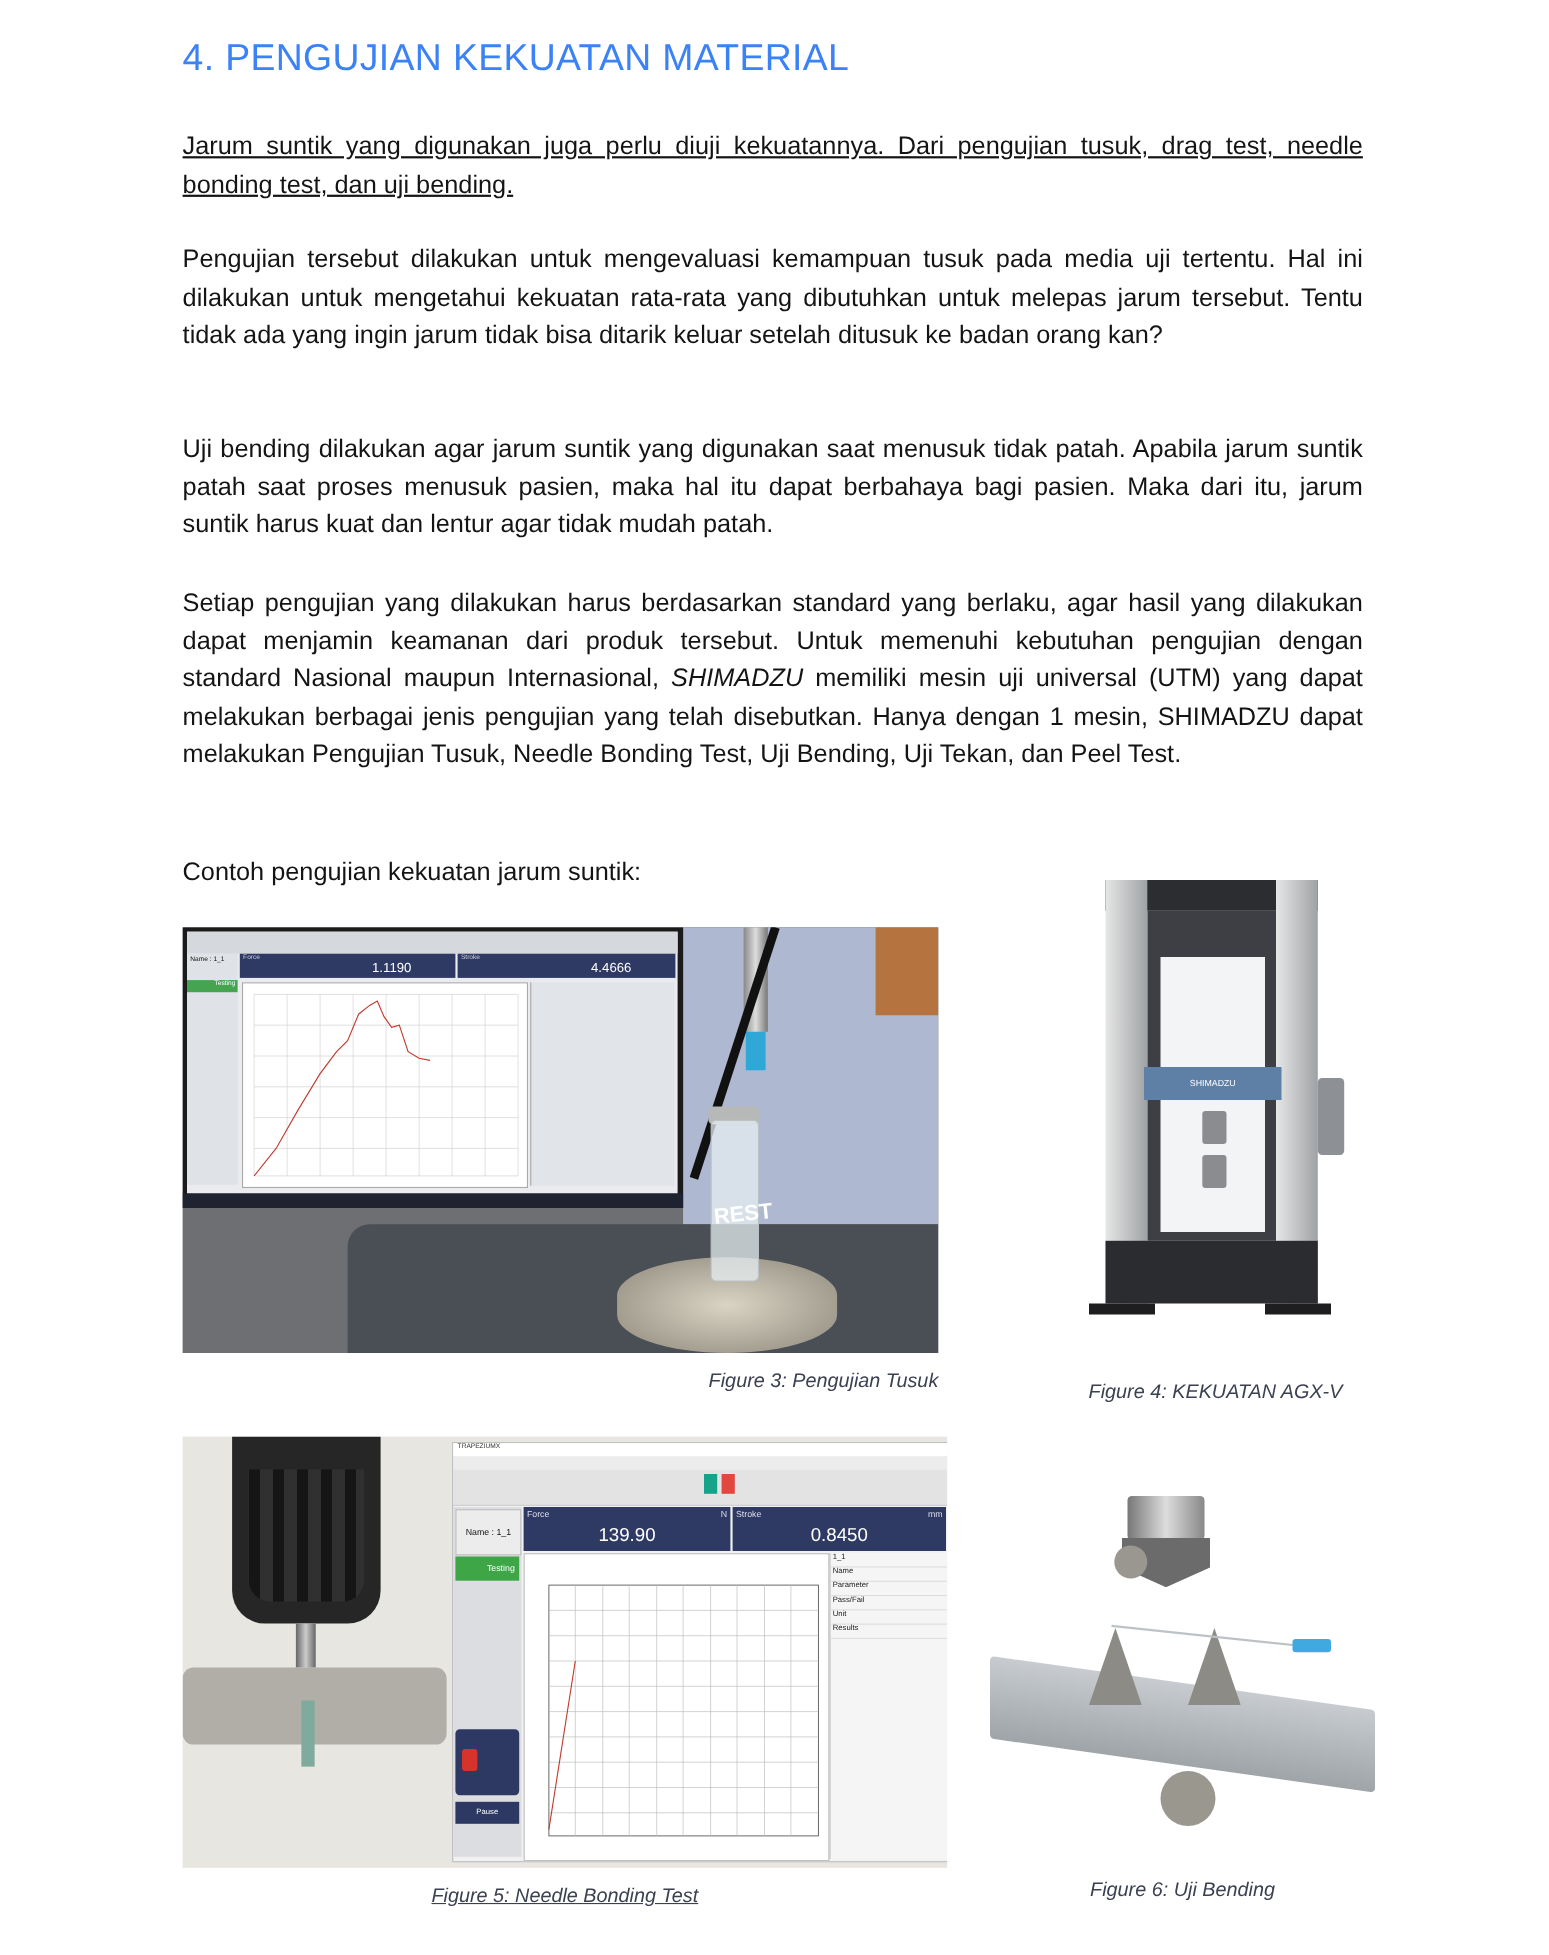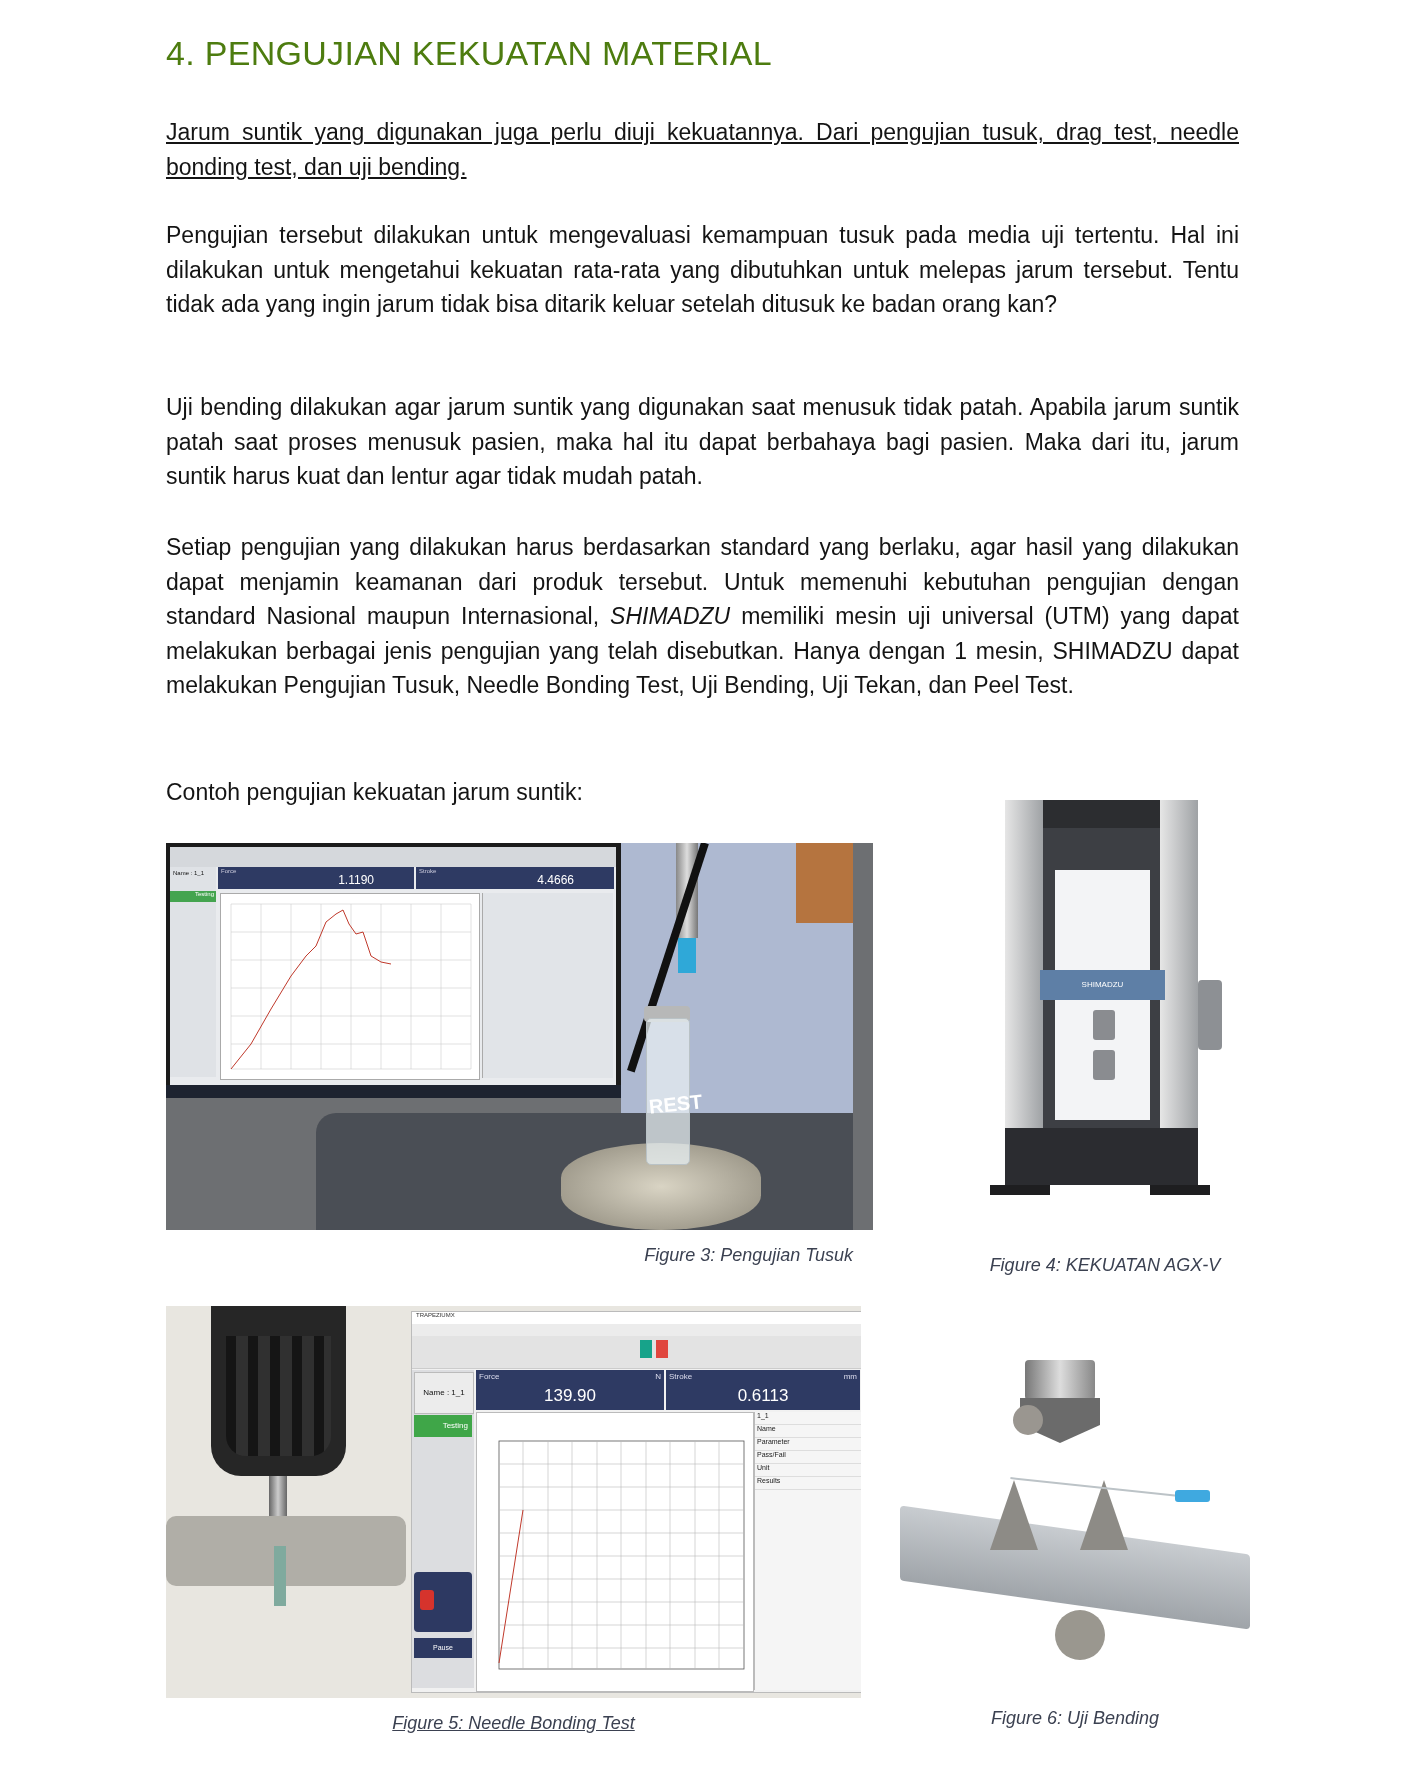--- a/index.html
+++ b/index.html
@@ -1,23 +1,23 @@
 <!DOCTYPE html>
 <html><head>
 <meta charset="utf-8">
 <style>
   html,body{margin:0;padding:0;background:#fff;}
   body{width:1408px;height:1777px;position:relative;overflow:hidden;font-family:"Liberation Sans",sans-serif;color:#111;}
-  .heading{position:absolute;left:166px;top:34px;font-size:34px;color:#4d7c0f;letter-spacing:0.3px;font-family:"Liberation Sans",sans-serif;}
+  .heading{position:absolute;left:166px;top:34px;font-size:34px;color:#3b82f6;letter-spacing:0.3px;font-family:"Liberation Sans",sans-serif;}
   .para{position:absolute;left:166px;width:1073px;font-size:23px;line-height:34.5px;text-align:justify;color:#141414;}
   .para i{font-style:italic;}
   .photo{position:absolute;overflow:hidden;}
   .caption{position:absolute;font-style:italic;font-size:18px;color:#3b4151;text-align:center;}
   
-  #fig3{left:166px;top:843px;width:687px;height:387px;background:#6d6f72;padding-left:20px;}
+  #fig3{left:166px;top:843px;width:687px;height:387px;background:#6d6f72;}
   .monitor{position:absolute;left:0;top:0;width:455px;height:255px;background:#1b1b1b;}
   .screen{position:absolute;left:4px;top:4px;width:446px;height:238px;background:#e9ebee;}
   .topbar{position:absolute;left:0;top:0;width:100%;height:20px;background:#d5d8dc;}
   .readout{position:absolute;top:20px;height:22px;background:#2e3a63;color:#fff;font-size:12px;}
   .readout .lbl{position:absolute;left:3px;top:1px;font-size:6px;color:#ccd;}
   .readout .val{position:absolute;right:40px;top:6px;font-size:12px;}
   .leftpanel{position:absolute;left:0;top:20px;width:46px;height:210px;background:#dfe2e6;}
   .testing{position:absolute;left:0;top:24px;width:46px;height:11px;background:#44a44f;}
   .chartarea{position:absolute;left:50px;top:46px;width:258px;height:185px;background:#fff;border:1px solid #aaa;}
   .sidepanel{position:absolute;left:312px;top:46px;width:130px;height:185px;background:#e1e4e8;border-left:1px solid #aaa;}
@@ -185,21 +185,21 @@
     <div class="stopicon"></div>
     <div class="pausesmall">Pause</div>
     <div class="rd" style="left:64px;width:188px;">
       <span class="lbl">Force</span>
       <span class="unit">N</span>
       <span class="val">139.90</span>
     </div>
     <div class="rd" style="left:254px;width:194px;">
       <span class="lbl">Stroke</span>
       <span class="unit">mm</span>
-      <span class="val">0.6113</span>
+      <span class="val">0.8450</span>
     </div>
     <div class="chart">
       <svg width="276" height="278">
         <rect x="22" y="28" width="245" height="228" fill="none" stroke="#555" stroke-width="0.8"></rect>
         <g stroke="#bbb" stroke-width="0.6">
           <line x1="22" y1="51" x2="267" y2="51"></line>
             <line x1="22" y1="74" x2="267" y2="74"></line>
             <line x1="22" y1="97" x2="267" y2="97"></line>
             <line x1="22" y1="120" x2="267" y2="120"></line>
           <line x1="22" y1="143" x2="267" y2="143"></line>

